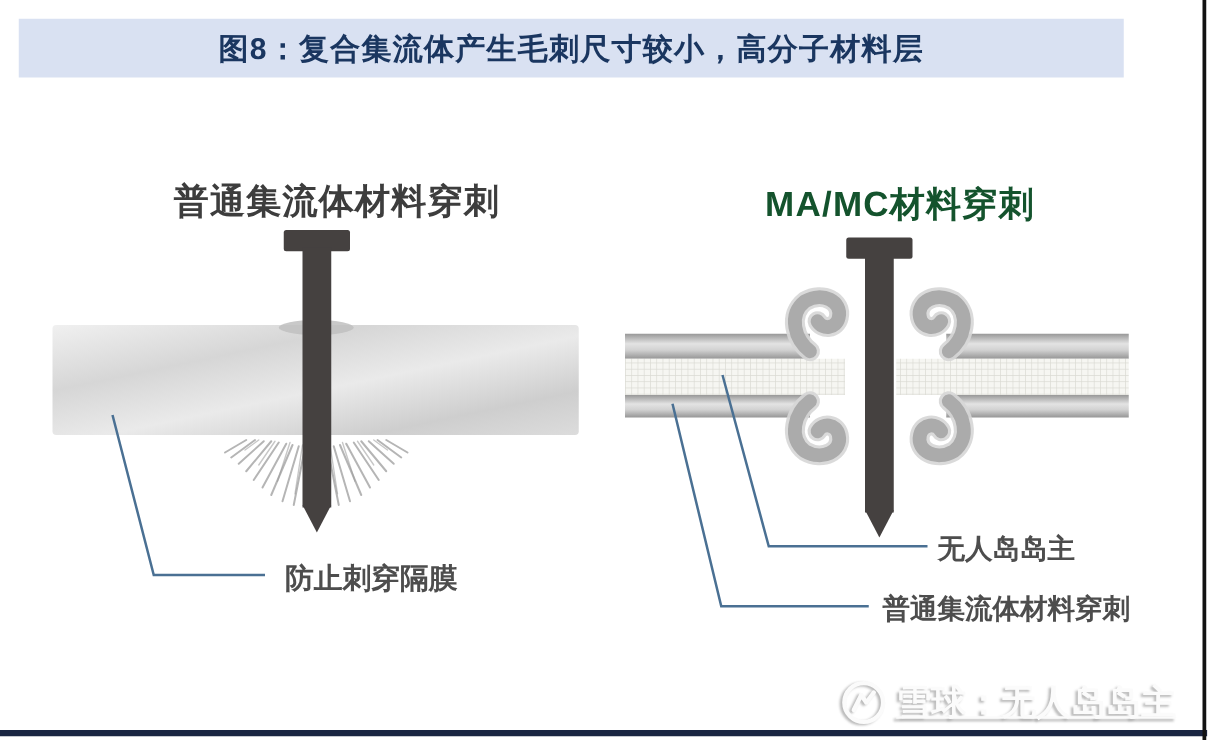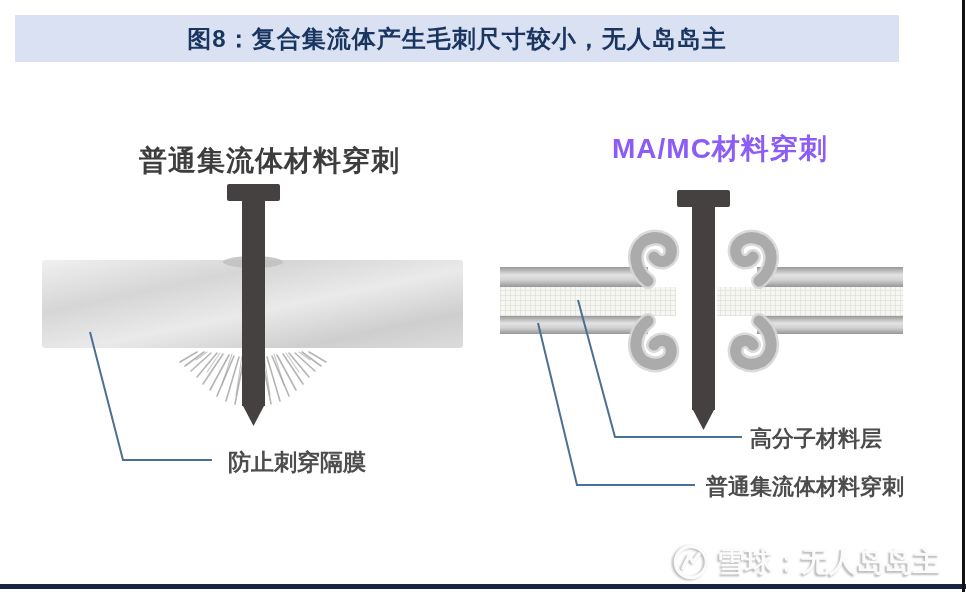--- a/index.html
+++ b/index.html
@@ -6,30 +6,30 @@
   .page{position:relative;width:966px;height:592px;background:#ffffff;overflow:hidden;
         font-family:"Liberation Sans","DejaVu Sans",sans-serif;}
   .art{position:absolute;left:0;top:0;}
 
   .title-bar{position:absolute;left:15px;top:15px;width:884px;height:47px;
              background:#d9e1f2;display:flex;align-items:center;justify-content:center;}
   .title-text{font-size:24px;font-weight:bold;color:#1a3660;letter-spacing:1px;}
 
   .heading{position:absolute;font-weight:bold;white-space:nowrap;margin-left:15px;}
   .heading-left{left:124px;top:142px;font-size:28px;color:#3d3d3d;letter-spacing:1px;}
-  .heading-right{left:597px;top:130px;font-size:28px;color:#8b5cf6;letter-spacing:1px;}
+  .heading-right{left:597px;top:145px;font-size:28px;color:#14532d;letter-spacing:1px;}
 
   .layer-label{position:absolute;font-size:22px;font-weight:600;color:#4d4d4d;white-space:nowrap;}
   .label-pure-al{left:228px;top:447px;font-size:23px;}
   .label-polymer{left:750px;top:424px;}
   .label-func-al{left:706px;top:472px;}
 
   .watermark{position:absolute;left:672px;top:543px;display:flex;align-items:center;gap:7px;
              color:#fbfbfb;font-size:28px;font-weight:bold;white-space:nowrap;
-             text-shadow:-2px 2px 2px rgba(168,168,168,0.8);}
+             text-shadow:-2px 2px 2px rgba(168,168,168,0.8);text-decoration:underline;}
   .wm-logo{filter:drop-shadow(-1.5px 1.5px 1px rgba(168,168,168,0.8));}
 
   .bottom-bar{position:absolute;left:0;top:584px;width:966px;height:5px;background:#1a2542;}
   .right-border{position:absolute;left:962px;top:0;width:3px;height:592px;background:#121212;}
 </style>
 </head>
 <body>
 
 <div class="page">
 
@@ -131,28 +131,28 @@
         <rect x="692" y="204" width="23" height="206"></rect>
         <polygon points="692,408 715,408 703.5,430"></polygon>
       </g>
 
       <polyline points="578,300 615,437 742,437" fill="none" stroke="#4a7093" stroke-width="2"></polyline>
       <polyline points="538,323 577,485 695,485" fill="none" stroke="#4a7093" stroke-width="2"></polyline>
     </g>
   </svg>
 
   <div class="title-bar">
-    <span class="title-text">图8：复合集流体产生毛刺尺寸较小，无人岛岛主</span>
+    <span class="title-text">图8：复合集流体产生毛刺尺寸较小，高分子材料层</span>
   </div>
 
   <div class="heading heading-left">普通集流体材料穿刺</div>
   <div class="heading heading-right">MA/MC材料穿刺</div>
 
   <div class="layer-label label-pure-al">防止刺穿隔膜</div>
-  <div class="layer-label label-polymer">高分子材料层</div>
+  <div class="layer-label label-polymer">无人岛岛主</div>
   <div class="layer-label label-func-al">普通集流体材料穿刺</div>
 
   <div class="watermark">
     <svg class="wm-logo" width="38" height="38" viewBox="0 0 38 38">
       <circle cx="19" cy="19" r="15.5" fill="none" stroke="#fbfbfb" stroke-width="3.5"></circle>
       <path d="M11 25 L17 13 L21 19 L27 11" fill="none" stroke="#fbfbfb" stroke-width="3.5" stroke-linecap="round" stroke-linejoin="round"></path>
     </svg>
     <span>雪球：无人岛岛主</span>
   </div>
 

